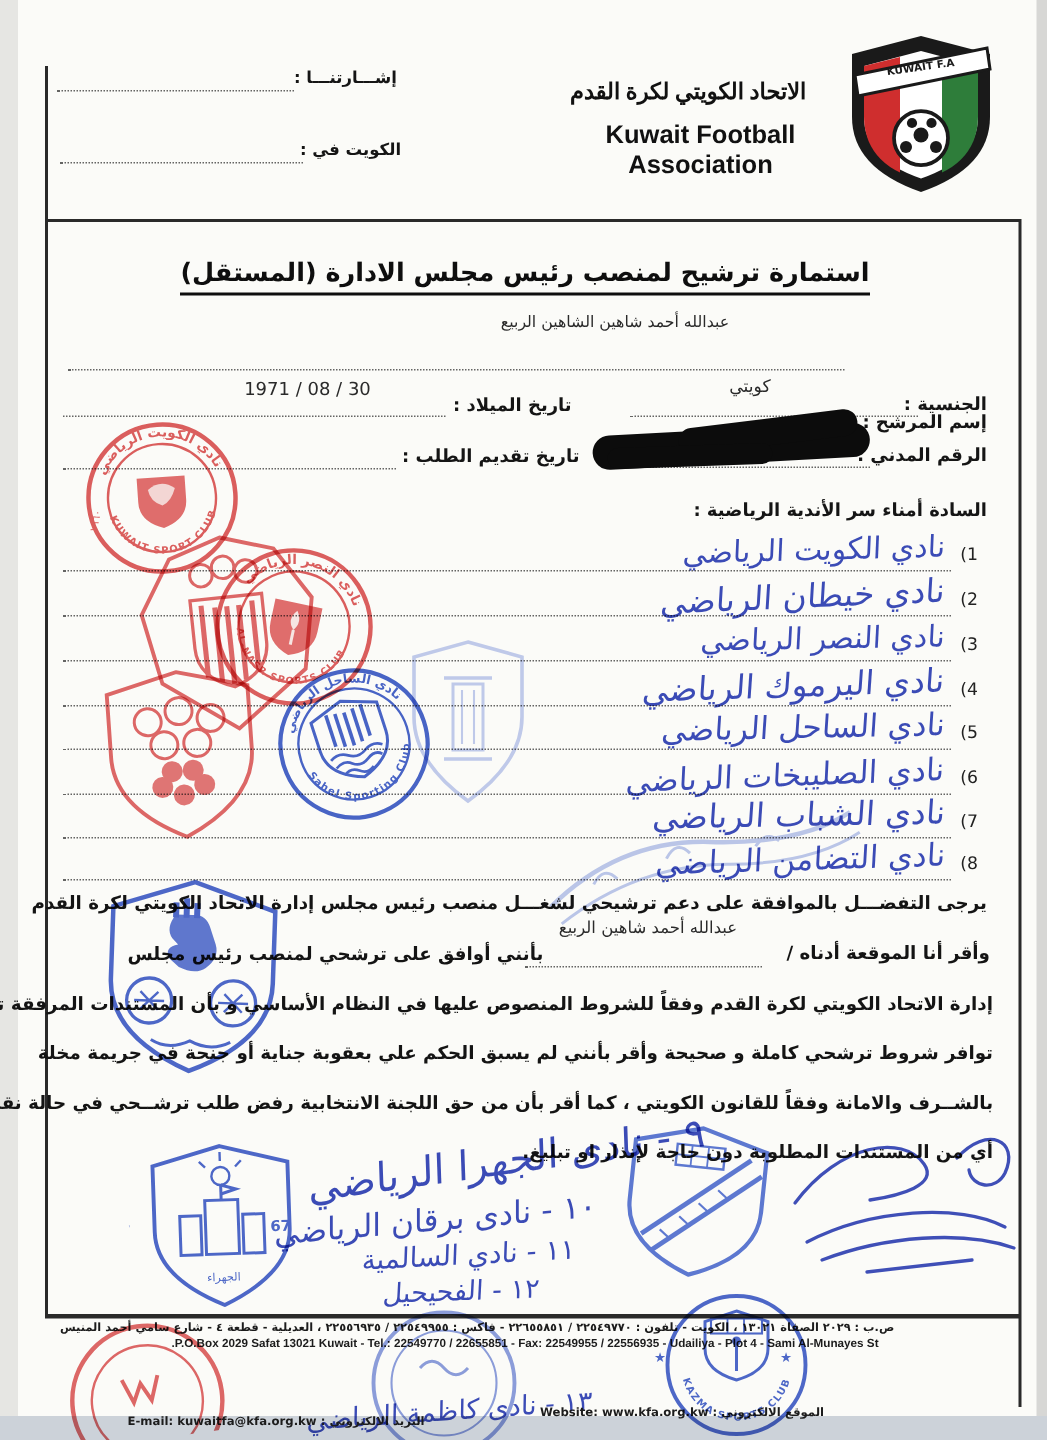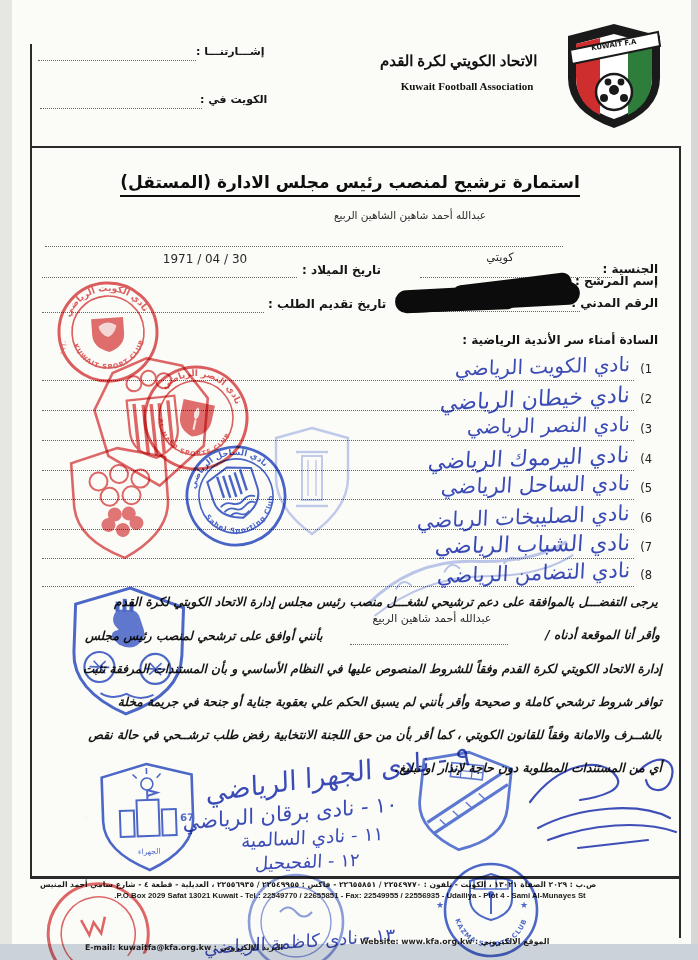--- a/index.html
+++ b/index.html
@@ -8,21 +8,21 @@
     background:#fbfbf8;
     font-family:"DejaVu Sans", sans-serif;
     color:#1b1b1b;
   }
   .abs{position:absolute;}
   .lbl{position:absolute;font-weight:bold;font-size:12px;color:#151515;white-space:nowrap;}
   .sm{font-size:11px;}
   .dots{position:absolute;height:0;border-bottom:1.6px dotted #4a4a4a;opacity:.85;}
   .typed{position:absolute;font-size:10.5px;color:#2a2a2a;text-align:center;white-space:nowrap;}
   .rule{position:absolute;background:#2a2a2a;}
-  .para{position:absolute;font-weight:bold;font-size:12.2px;color:#141414;white-space:nowrap;font-style:italic;}
+  .para{position:absolute;font-weight:bold;font-size:12.2px;color:#141414;white-space:nowrap;}
   .hw{position:absolute;color:#2b3db5;opacity:.92;white-space:nowrap;transform-origin:right center;mix-blend-mode:multiply;}
   .title-wrap{position:absolute;left:70px;top:172px;width:560px;text-align:center;}
   .title-text{display:inline-block;font-size:17px;font-weight:bold;color:#0e0e0e;border-bottom:2.2px solid #0e0e0e;padding-bottom:3px;}
   .redact{position:absolute;background:#0c0c0c;}
   .stamp{position:absolute;mix-blend-mode:multiply;pointer-events:none;}
   .edge{position:absolute;}
   .club-row{position:absolute;left:0;width:698px;height:34px;}
   .club-num{position:absolute;right:46px;top:6px;font-size:11.5px;color:#222;}
   .club-line{position:absolute;left:42px;right:64px;top:24px;border-bottom:1.6px dotted #4a4a4a;opacity:.85;}
   .club-name{position:absolute;right:68px;top:-4px;font-size:21px;transform-origin:right center;letter-spacing:.5px;}
@@ -46,21 +46,21 @@
 <div class="rule" style="left:30px;top:146px;width:650px;height:2px;"></div>
 <div class="rule" style="left:30px;top:44px;width:1.5px;height:832px;"></div>
 <div class="rule" style="left:679px;top:146px;width:1.5px;height:792px;"></div>
 
 <span class="lbl sm" style="left:196px;top:45px;">إشـــارتنـــا :</span>
 <div class="dots" style="left:38px;top:60px;width:158px;"></div>
 <span class="lbl sm" style="left:200px;top:93px;">الكويت في :</span>
 <div class="dots" style="left:40px;top:108px;width:162px;"></div>
 
 <div class="abs" style="left:380px;top:52px;width:178px;text-align:left;font-weight:bold;font-size:15px;color:#111;font-family:Liberation Serif, serif;">الاتحاد الكويتي لكرة القدم</div>
-<div class="abs" style="left:372px;top:80px;width:190px;text-align:center;font-weight:bold;font-size:11px;color:#111;font-family:Liberation Serif, serif;">Kuwait Football Association</div>
+<div class="abs" style="left:372px;top:80px;width:190px;text-align:center;font-weight:bold;font-size:17px;color:#111;font-family:Liberation Sans, sans-serif;">Kuwait Football Association</div>
 
 <svg class="abs" style="left:560px;top:20px;" width="108" height="112" viewBox="0 0 108 112">
   <path d="M54,4 L100,16 V58 Q100,92 54,108 Q8,92 8,58 V16 Z" fill="#1a1a1a"></path>
   <path d="M54,14 L92,24 V58 Q92,86 54,99 Q16,86 16,58 V24 Z" fill="#ffffff"></path>
   <path d="M16,24 L40,18 V95 Q25,88 19,74 Q16,66 16,58 Z" fill="#cf2e2e"></path>
   <path d="M92,24 L68,18 V95 Q83,88 89,74 Q92,66 92,58 Z" fill="#2e7d3a"></path>
   <path d="M10,30 L98,12 L100,26 L12,44 Z" fill="#ffffff" stroke="#1a1a1a" stroke-width="2"></path>
   <text x="54" y="27" text-anchor="middle" font-size="7" font-weight="bold" fill="#1a1a1a" transform="rotate(-8 54 27)">KUWAIT F.A</text>
   <circle cx="54" cy="72" r="18" fill="#ffffff" stroke="#1a1a1a" stroke-width="2.5"></circle>
   <circle cx="54" cy="70" r="5" fill="#1a1a1a"></circle>
@@ -75,21 +75,21 @@
 </div>
 
 <div class="typed" style="left:300px;top:209px;width:220px;">عبدالله أحمد شاهين الشاهين الربيع</div>
 <span class="lbl" style="right:40px;top:230px;margin-top:44px;">إسم المرشح :</span>
 <div class="dots" style="left:45px;top:246px;width:518px;"></div>
 
 <span class="lbl" style="right:40px;top:262px;">الجنسية :</span>
 <div class="typed" style="left:455px;top:250px;width:90px;font-size:11.5px;">كويتي</div>
 <div class="dots" style="left:420px;top:277px;width:192px;"></div>
 <span class="lbl" style="left:302px;top:263px;">تاريخ الميلاد :</span>
-<div class="typed" style="left:140px;top:252px;width:130px;font-size:12px;">30 / 04 / 1971</div>
+<div class="typed" style="left:140px;top:252px;width:130px;font-size:12px;">30 / 08 / 1971</div>
 <div class="dots" style="left:42px;top:277px;width:255px;"></div>
 
 <span class="lbl" style="right:40px;top:296px;">الرقم المدني :</span>
 <div class="dots" style="left:430px;top:311px;width:150px;"></div>
 <div class="redact" style="left:395px;top:286px;width:185px;height:23px;border-radius:12px;transform:rotate(-3deg);"></div>
 <div class="redact" style="left:452px;top:279px;width:120px;height:18px;border-radius:9px;transform:rotate(-7deg);"></div>
 <div class="redact" style="left:405px;top:297px;width:110px;height:14px;border-radius:7px;transform:rotate(-2deg);"></div>
 <span class="lbl" style="left:268px;top:297px;">تاريخ تقديم الطلب :</span>
 <div class="dots" style="left:42px;top:312px;width:222px;"></div>
 

